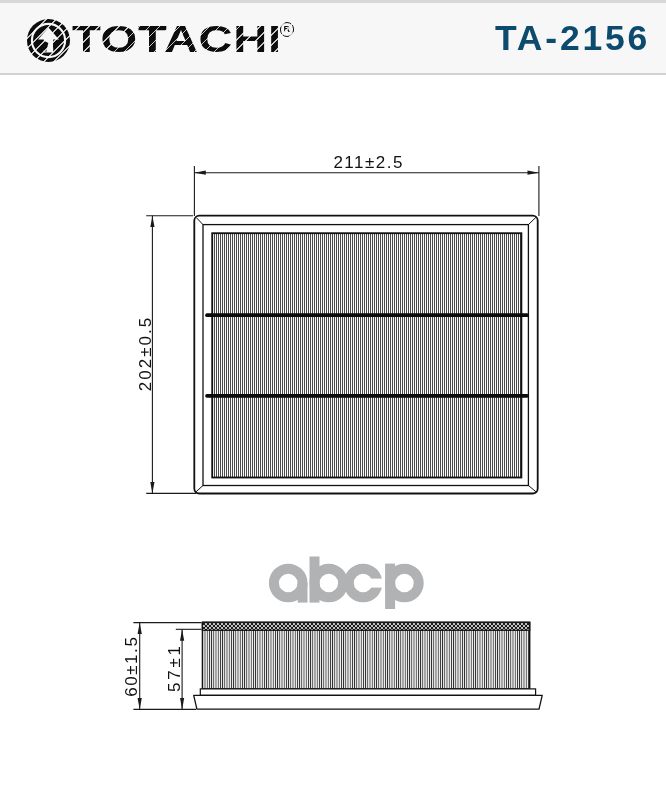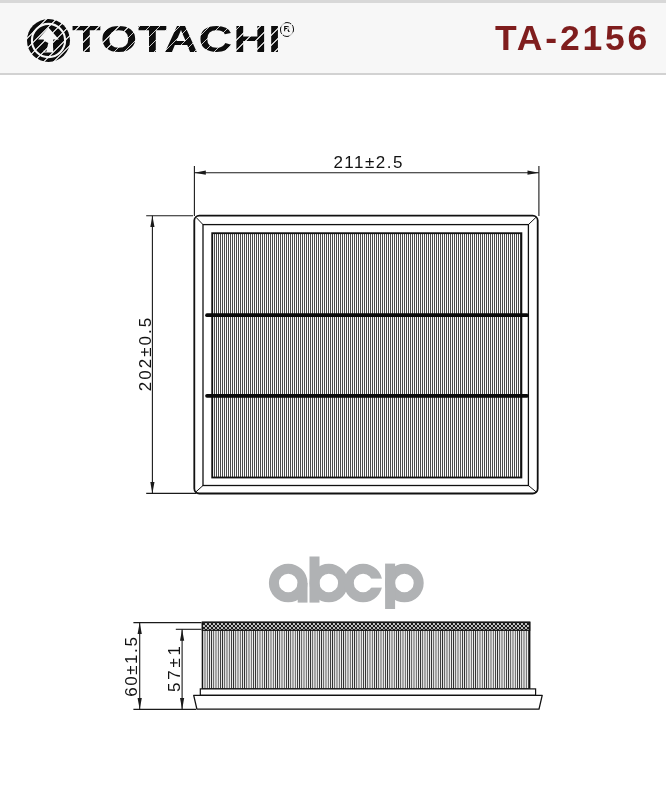--- a/index.html
+++ b/index.html
@@ -8,21 +8,21 @@
   #header{position:absolute;left:0;top:0;width:666px;height:70px;background:#f7f7f7;
           border-top:3px solid #d8d8d8;}
   #header-border{position:absolute;left:0;top:73px;width:666px;height:2px;background:#d2d2d2;}
   #logo{position:absolute;left:27px;top:16px;width:270px;height:44px;}
   #brand{position:absolute;left:72px;top:15px;font-size:36px;font-weight:bold;color:#0d0d0d;
          letter-spacing:0.5px;line-height:43px;transform:scaleX(1.31);transform-origin:0 0;}
   #reg{position:absolute;left:279.5px;top:19px;width:12.5px;height:12.5px;border:1.4px solid #111;
        border-radius:50%;font-size:9px;font-weight:bold;color:#111;text-align:center;line-height:12.5px;}
   #hatch{position:absolute;left:20px;top:3px;width:278px;height:67px;
          background:repeating-linear-gradient(135deg, rgba(247,247,247,0) 0 6px, rgba(247,247,247,0.8) 6px 7.1px);}
-  #pn{position:absolute;left:495px;top:17px;font-size:35.5px;font-weight:bold;color:#7f1d1d;
+  #pn{position:absolute;left:495px;top:17px;font-size:35.5px;font-weight:bold;color:#0c4a6e;
       letter-spacing:2.8px;line-height:43px;}
   #drawing{position:absolute;left:0;top:75px;}
 </style>
 </head>
 <body>
  <div id="header">
    <svg id="logo" width="270" height="44" viewBox="0 0 270 44">
      <circle cx="21.5" cy="21.5" r="21.5" fill="#0d0d0d"></circle>
      <circle cx="21.5" cy="21.5" r="16.6" fill="none" stroke="#f7f7f7" stroke-width="2.1"></circle>
      <polygon points="21.5,8.5 32,20.5 26.2,20.5 26.2,33.5 16.8,33.5 16.8,20.5 11,20.5" fill="#f7f7f7"></polygon>

